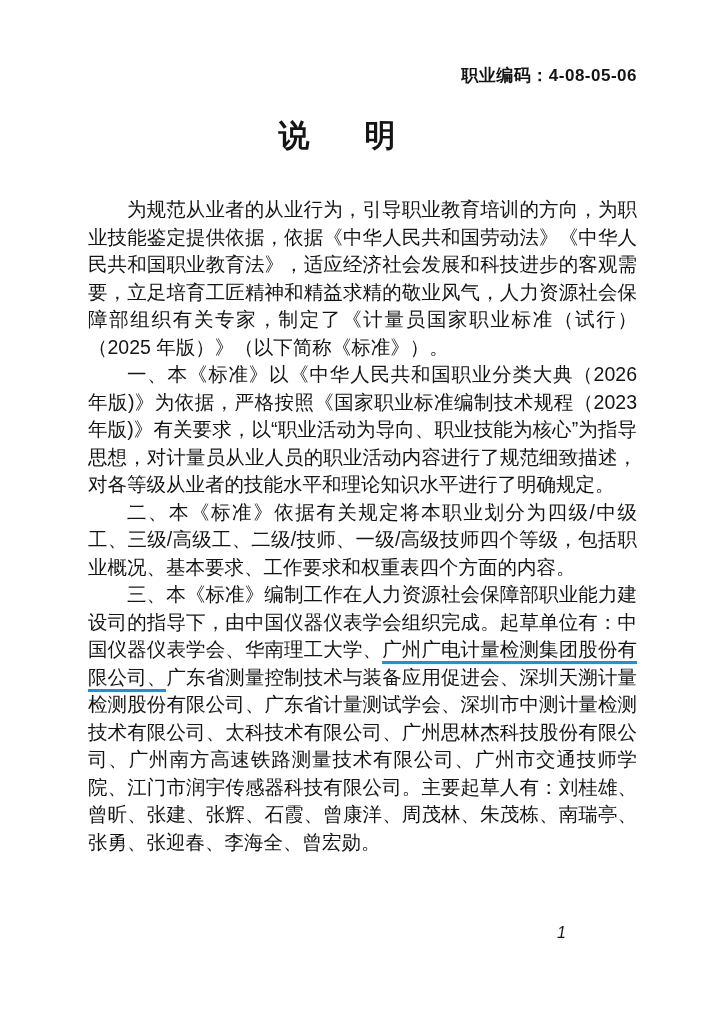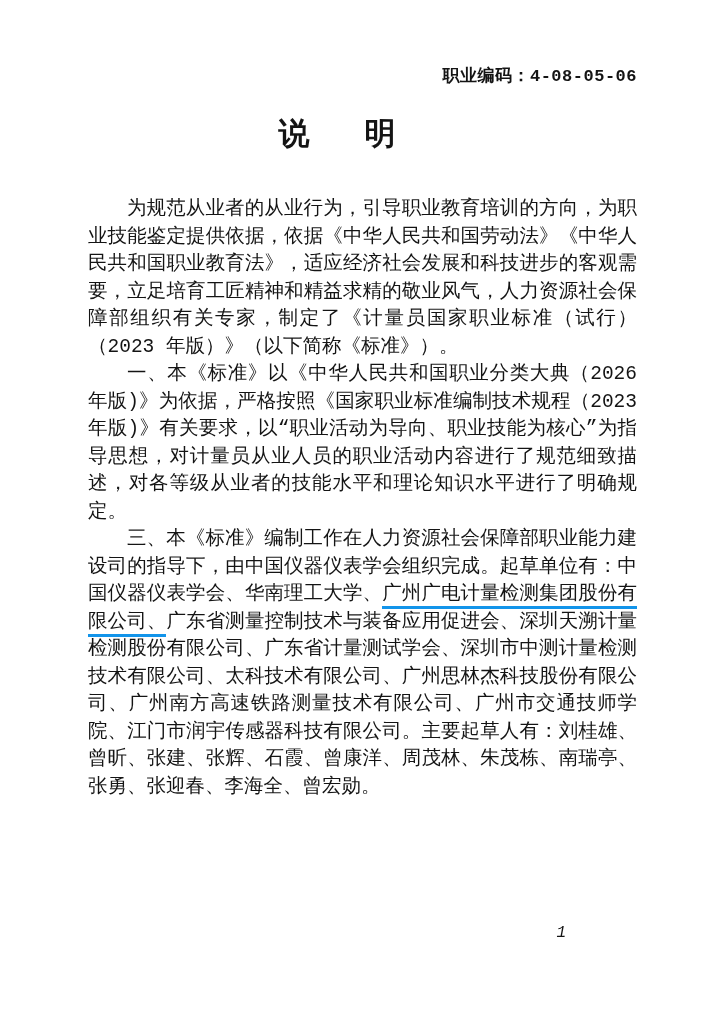--- a/index.html
+++ b/index.html
@@ -5,21 +5,21 @@
   html, body {
     margin: 0;
     padding: 0;
     background: #ffffff;
   }
   .page {
     position: relative;
     width: 674px;
     height: 1017px;
     background: #ffffff;
-    font-family: Liberation Mono, monospace;
+    font-family: Liberation Sans, sans-serif;
     color: #141414;
     overflow: hidden;
   }
   .header-code {
     position: absolute;
     top: 64px;
     left: 88px;
     width: 549px;
     text-align: right;
     font-weight: bold;
@@ -73,20 +73,21 @@
 <div class="page">
 
   <div class="header-code">职业编码：4-08-05-06</div>
 
   <h1 class="doc-title">
     <span>说</span>
     <span>明</span>
   </h1>
 
   <div class="body-text">
-    <p>为规范从业者的从业行为，引导职业教育培训的方向，为职业技能鉴定提供依据，依据《中华人民共和国劳动法》《中华人民共和国职业教育法》，适应经济社会发展和科技进步的客观需要，立足培育工匠精神和精益求精的敬业风气，人力资源社会保障部组织有关专家，制定了《计量员国家职业标准（试行）（2023 年版）》（以下简称《标准》）。</p>
+    <p>为规范从业者的从业行为，引导职业教育培训的方向，为职业技能鉴定提供依据，依据《中华人民共和国劳动法》《中华人民共和国职业教育法》，适应经济社会发展和科技进步的客观需要，立足培育工匠精神和精益求精的敬业风气，人力资源社会保障部组织有关专家，制定了《计量员国家职业标准（试行）（2025 年版）》（以下简称《标准》）。</p>
     <p>一、本《标准》以《中华人民共和国职业分类大典（2026 年版)》为依据，严格按照《国家职业标准编制技术规程（2023 年版)》有关要求，以“职业活动为导向、职业技能为核心”为指导思想，对计量员从业人员的职业活动内容进行了规范细致描述，对各等级从业者的技能水平和理论知识水平进行了明确规定。</p>
+    <p>二、本《标准》依据有关规定将本职业划分为四级/中级工、三级/高级工、二级/技师、一级/高级技师四个等级，包括职业概况、基本要求、工作要求和权重表四个方面的内容。</p>
     <p><span>三、本《标准》编制工作在人力资源社会保障部职业能力建设司的指导下，由中国仪器仪表学会组织完成。起草单位有：中国仪器仪表学会、华南理工大学、</span><span class="company-underline" style="border-bottom-color: rgb(18, 148, 234);">广州广电计量检测集团股份有限公司、</span><span>广东省测量控制技术与装备应用促进会、深圳天溯计量检测股份有限公司、广东省计量测试学会、深圳市中测计量检测技术有限公司、太科技术有限公司、广州思林杰科技股份有限公司、广州南方高速铁路测量技术有限公司、广州市交通技师学院、江门市润宇传感器科技有限公司。主要起草人有：刘桂雄、曾昕、张建、张辉、石霞、曾康洋、周茂林、朱茂栋、南瑞亭、张勇、张迎春、李海全、曾宏勋。</span></p>
   </div>
 
   <div class="page-number">1</div>
 
 </div>
 
 </body></html>

